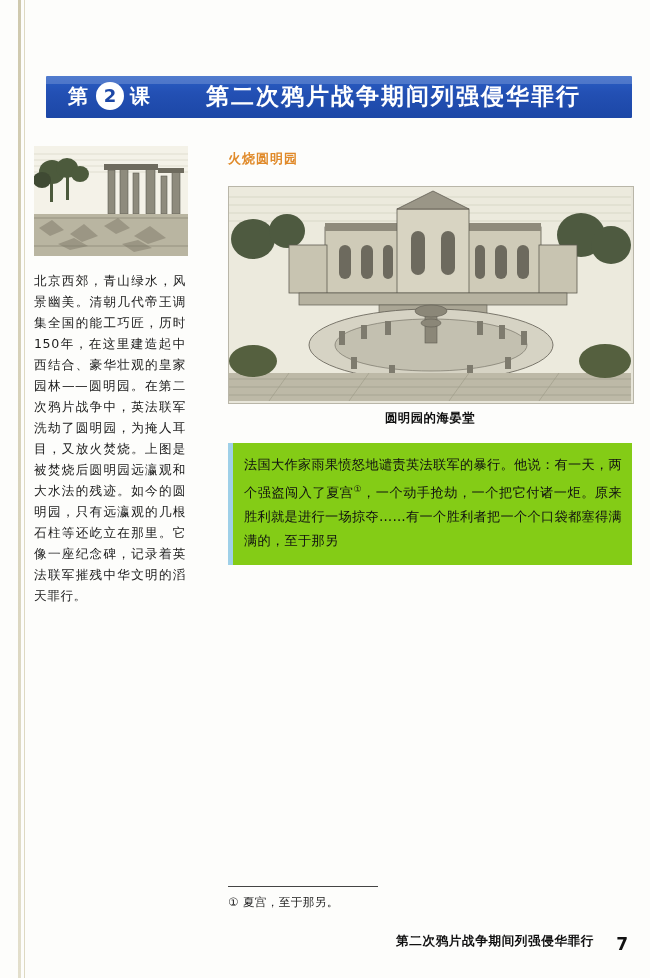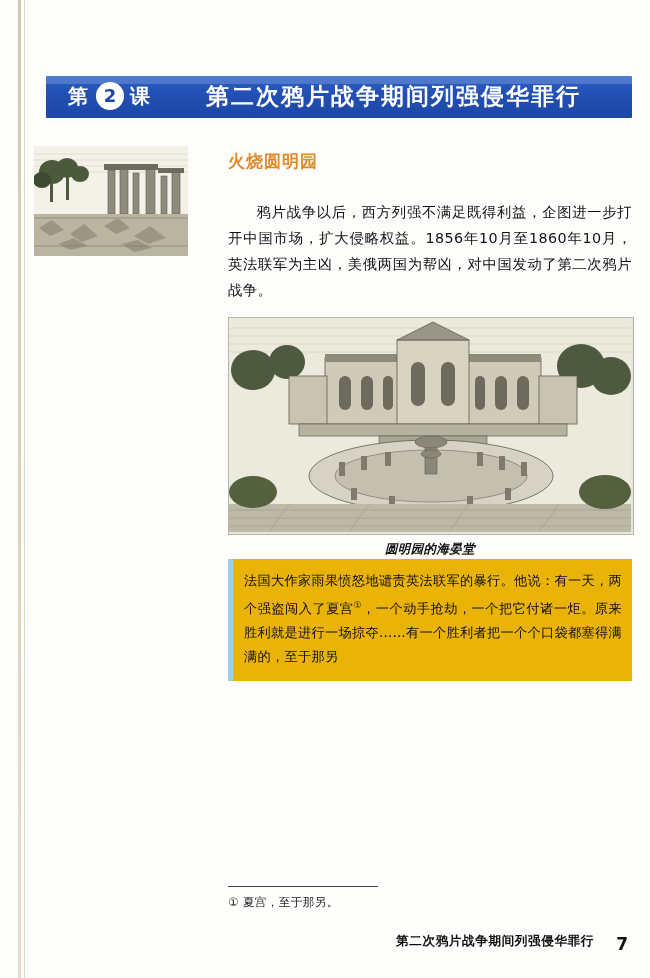--- a/index.html
+++ b/index.html
@@ -129,64 +129,63 @@
 
   
   .right-col {
     position: absolute;
     left: 228px;
     top: 150px;
     width: 404px;
   }
   .section-title {
     color: #e08a2a;
-    font-size: 17px;
+    font-size: 13px;
     font-weight: bold;
     letter-spacing: 1px;
-    margin-bottom: 26px;
+    margin-bottom: 18px;
   }
   .body-para {
     font-size: 14.3px;
     line-height: 26px;
     color: #111111;
     text-align: justify;
     text-indent: 2em;
     letter-spacing: 0.4px;
     margin-bottom: 2px;
   }
 
   
   .main-figure {
     margin-top: 14px;
     width: 404px;
-    font-style: italic;
   }
   .main-pic {
     width: 404px;
     height: 216px;
     border: 1px solid #b9b6a8;
     background: #e8e6da;
     overflow: hidden;
     position: relative;
   }
   .fig-caption {
     margin-top: 6px;
     text-align: center;
     font-size: 12.4px;
     color: #111;
     font-weight: bold;
     letter-spacing: 0.5px;
   }
 
   
   .quote-block {
-    margin-top: 1px;
+    margin-top: 16px;
     position: relative;
     width: 404px;
-    background: #eab308;
+    background: #84cc16;
     padding: 10px 10px 12px 16px;
     box-sizing: border-box;
   }
   .quote-accent {
     position: absolute;
     left: 0; top: 0;
     width: 5px; height: 100%;
     background: #9fd0e8;
   }
   .quote-text {
@@ -298,26 +297,26 @@
           <polygon points="100,90 116,80 132,92 114,98"></polygon>
           <polygon points="24,98 40,92 54,100 36,104"></polygon>
           <polygon points="88,98 104,94 118,102 100,106"></polygon>
         </g>
         <g stroke="#7c7868" stroke-width="0.6">
           <line x1="0" y1="72" x2="154" y2="72"></line>
           <line x1="0" y1="100" x2="154" y2="100"></line>
         </g>
       </svg>
     </div>
+    <div class="left-text">北京西郊，青山绿水，风景幽美。清朝几代帝王调集全国的能工巧匠，历时150年，在这里建造起中西结合、豪华壮观的皇家园林——圆明园。在第二次鸦片战争中，英法联军洗劫了圆明园，为掩人耳目，又放火焚烧。上图是被焚烧后圆明园远瀛观和大水法的残迹。如今的圆明园，只有远瀛观的几根石柱等还屹立在那里。它像一座纪念碑，记录着英法联军摧残中华文明的滔天罪行。</div>
   </div>
 
   <div class="right-col">
     <div class="section-title">火烧圆明园</div>
 
-    <p class="body-para">鸦片战争以后，西方列强不满足既得利益，企图进一步打开中国市场，扩大侵略权益。1856年10月至1860年10月，英法联军为主凶，美俄两国为帮凶，对中国发动了第二次鸦片战争。</p>
 
     <div class="main-figure">
       <div class="main-pic">
         <svg width="402" height="214" viewBox="0 0 402 214" xmlns="http://www.w3.org/2000/svg">
           <rect x="0" y="0" width="402" height="214" fill="#eceadd"></rect>
 
           <g stroke="#cfccba" stroke-width="0.6">
             <line x1="0" y1="10" x2="402" y2="10"></line>
             <line x1="0" y1="18" x2="402" y2="18"></line>
             <line x1="0" y1="26" x2="402" y2="26"></line>

